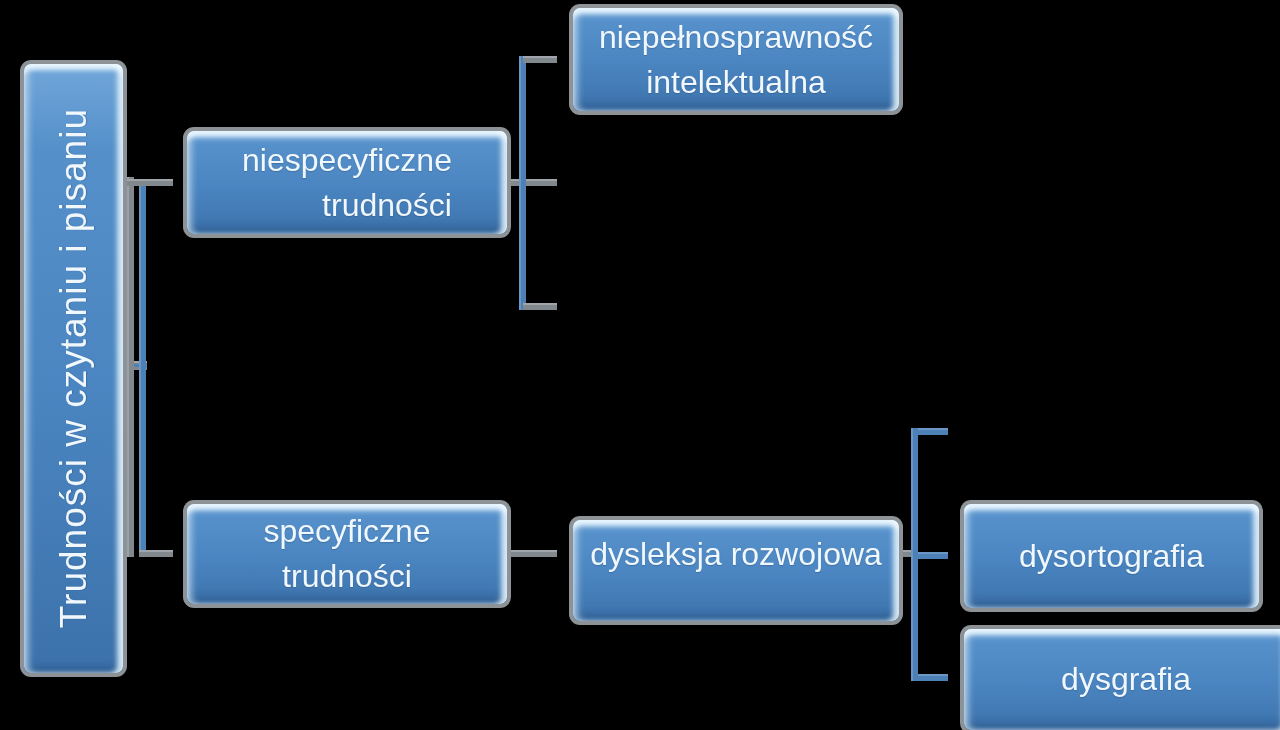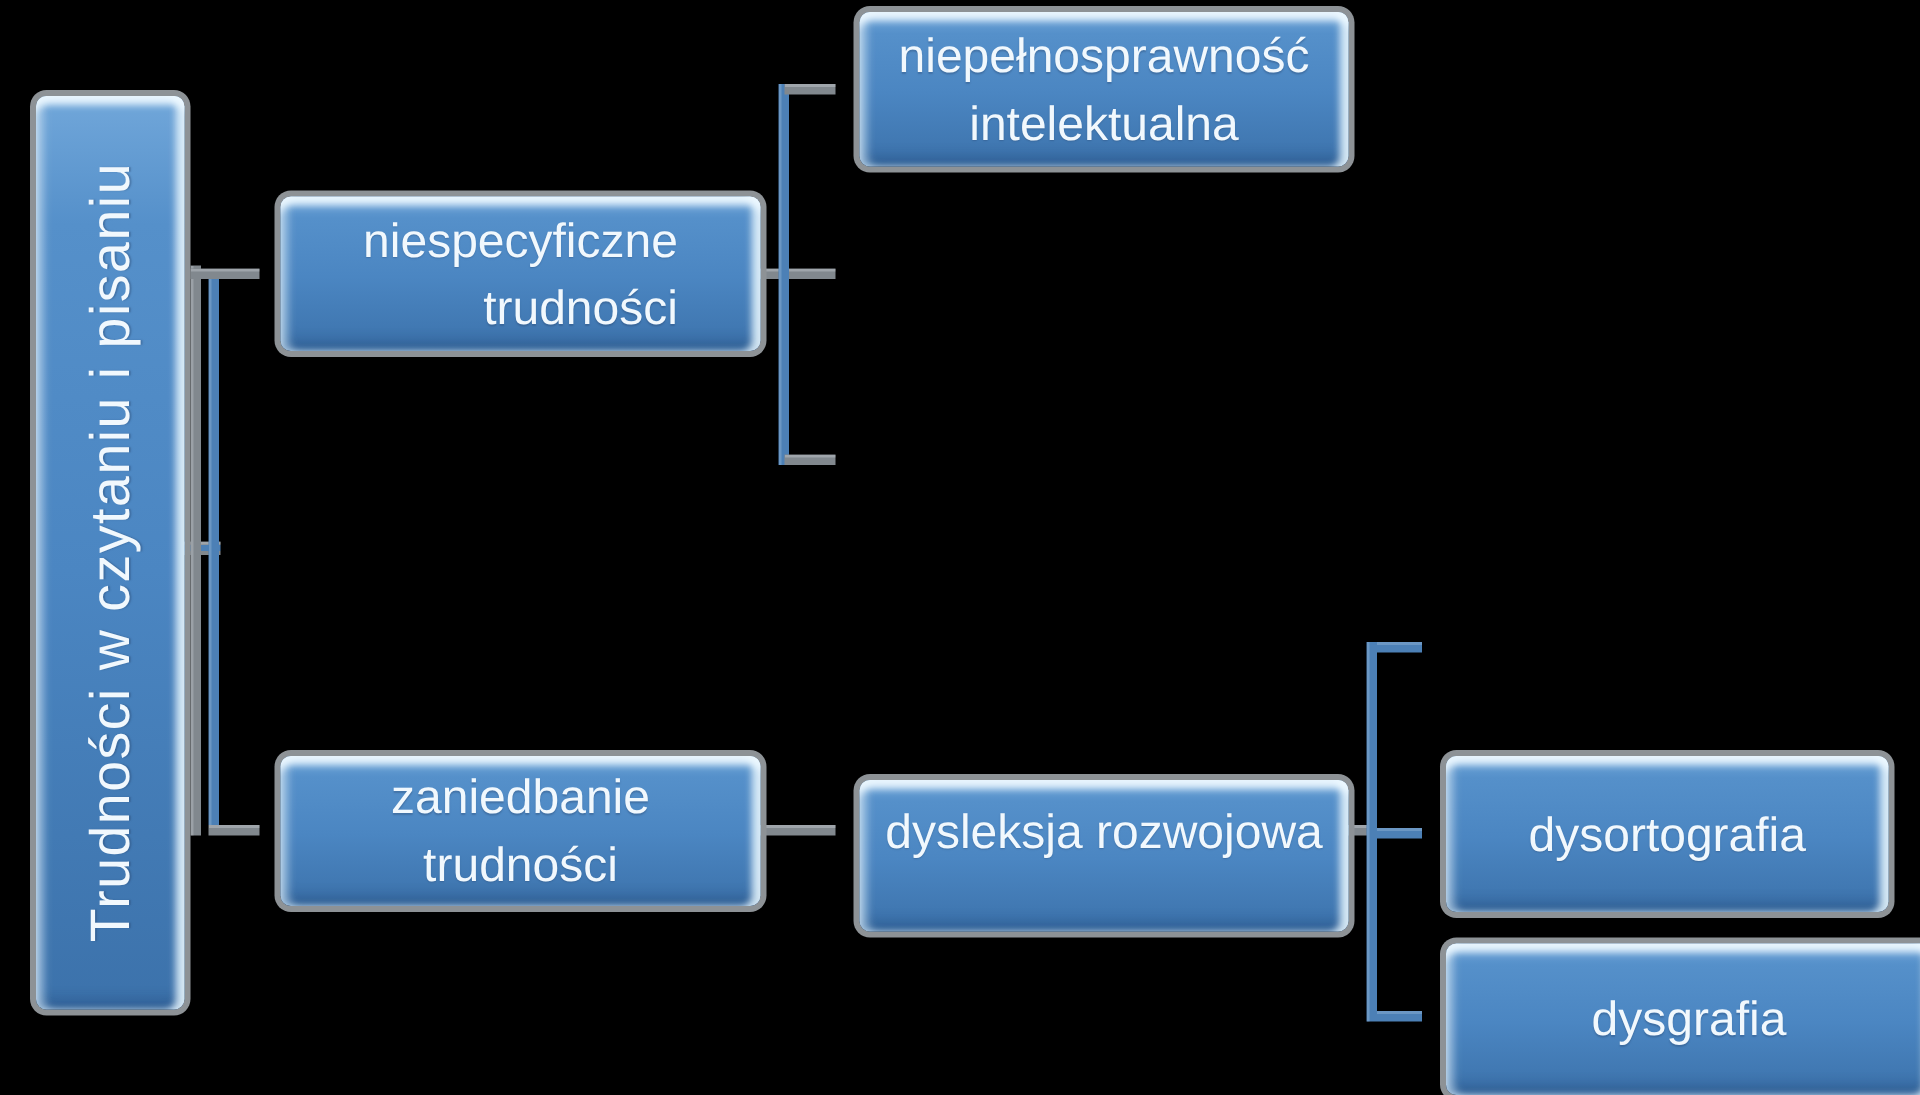--- a/index.html
+++ b/index.html
@@ -115,21 +115,21 @@
   </div>
 
   <div class="node" style="left:557px;top:8px;width:326px;height:103px;">
     <span>niepełnosprawność
 intelektualna</span>
   </div>
 
 
 
   <div class="node" style="left:171px;top:504px;width:320px;height:100px;">
-    <span>zaniedbanie
+    <span>specyficzne
 trudności</span>
   </div>
 
   <div class="node text-high" style="left:557px;top:520px;width:326px;height:101px;">
     <span>dysleksja rozwojowa</span>
   </div>
 
 
   <div class="node" style="left:948px;top:504px;width:295px;height:104px;">
     <span>dysortografia</span>

